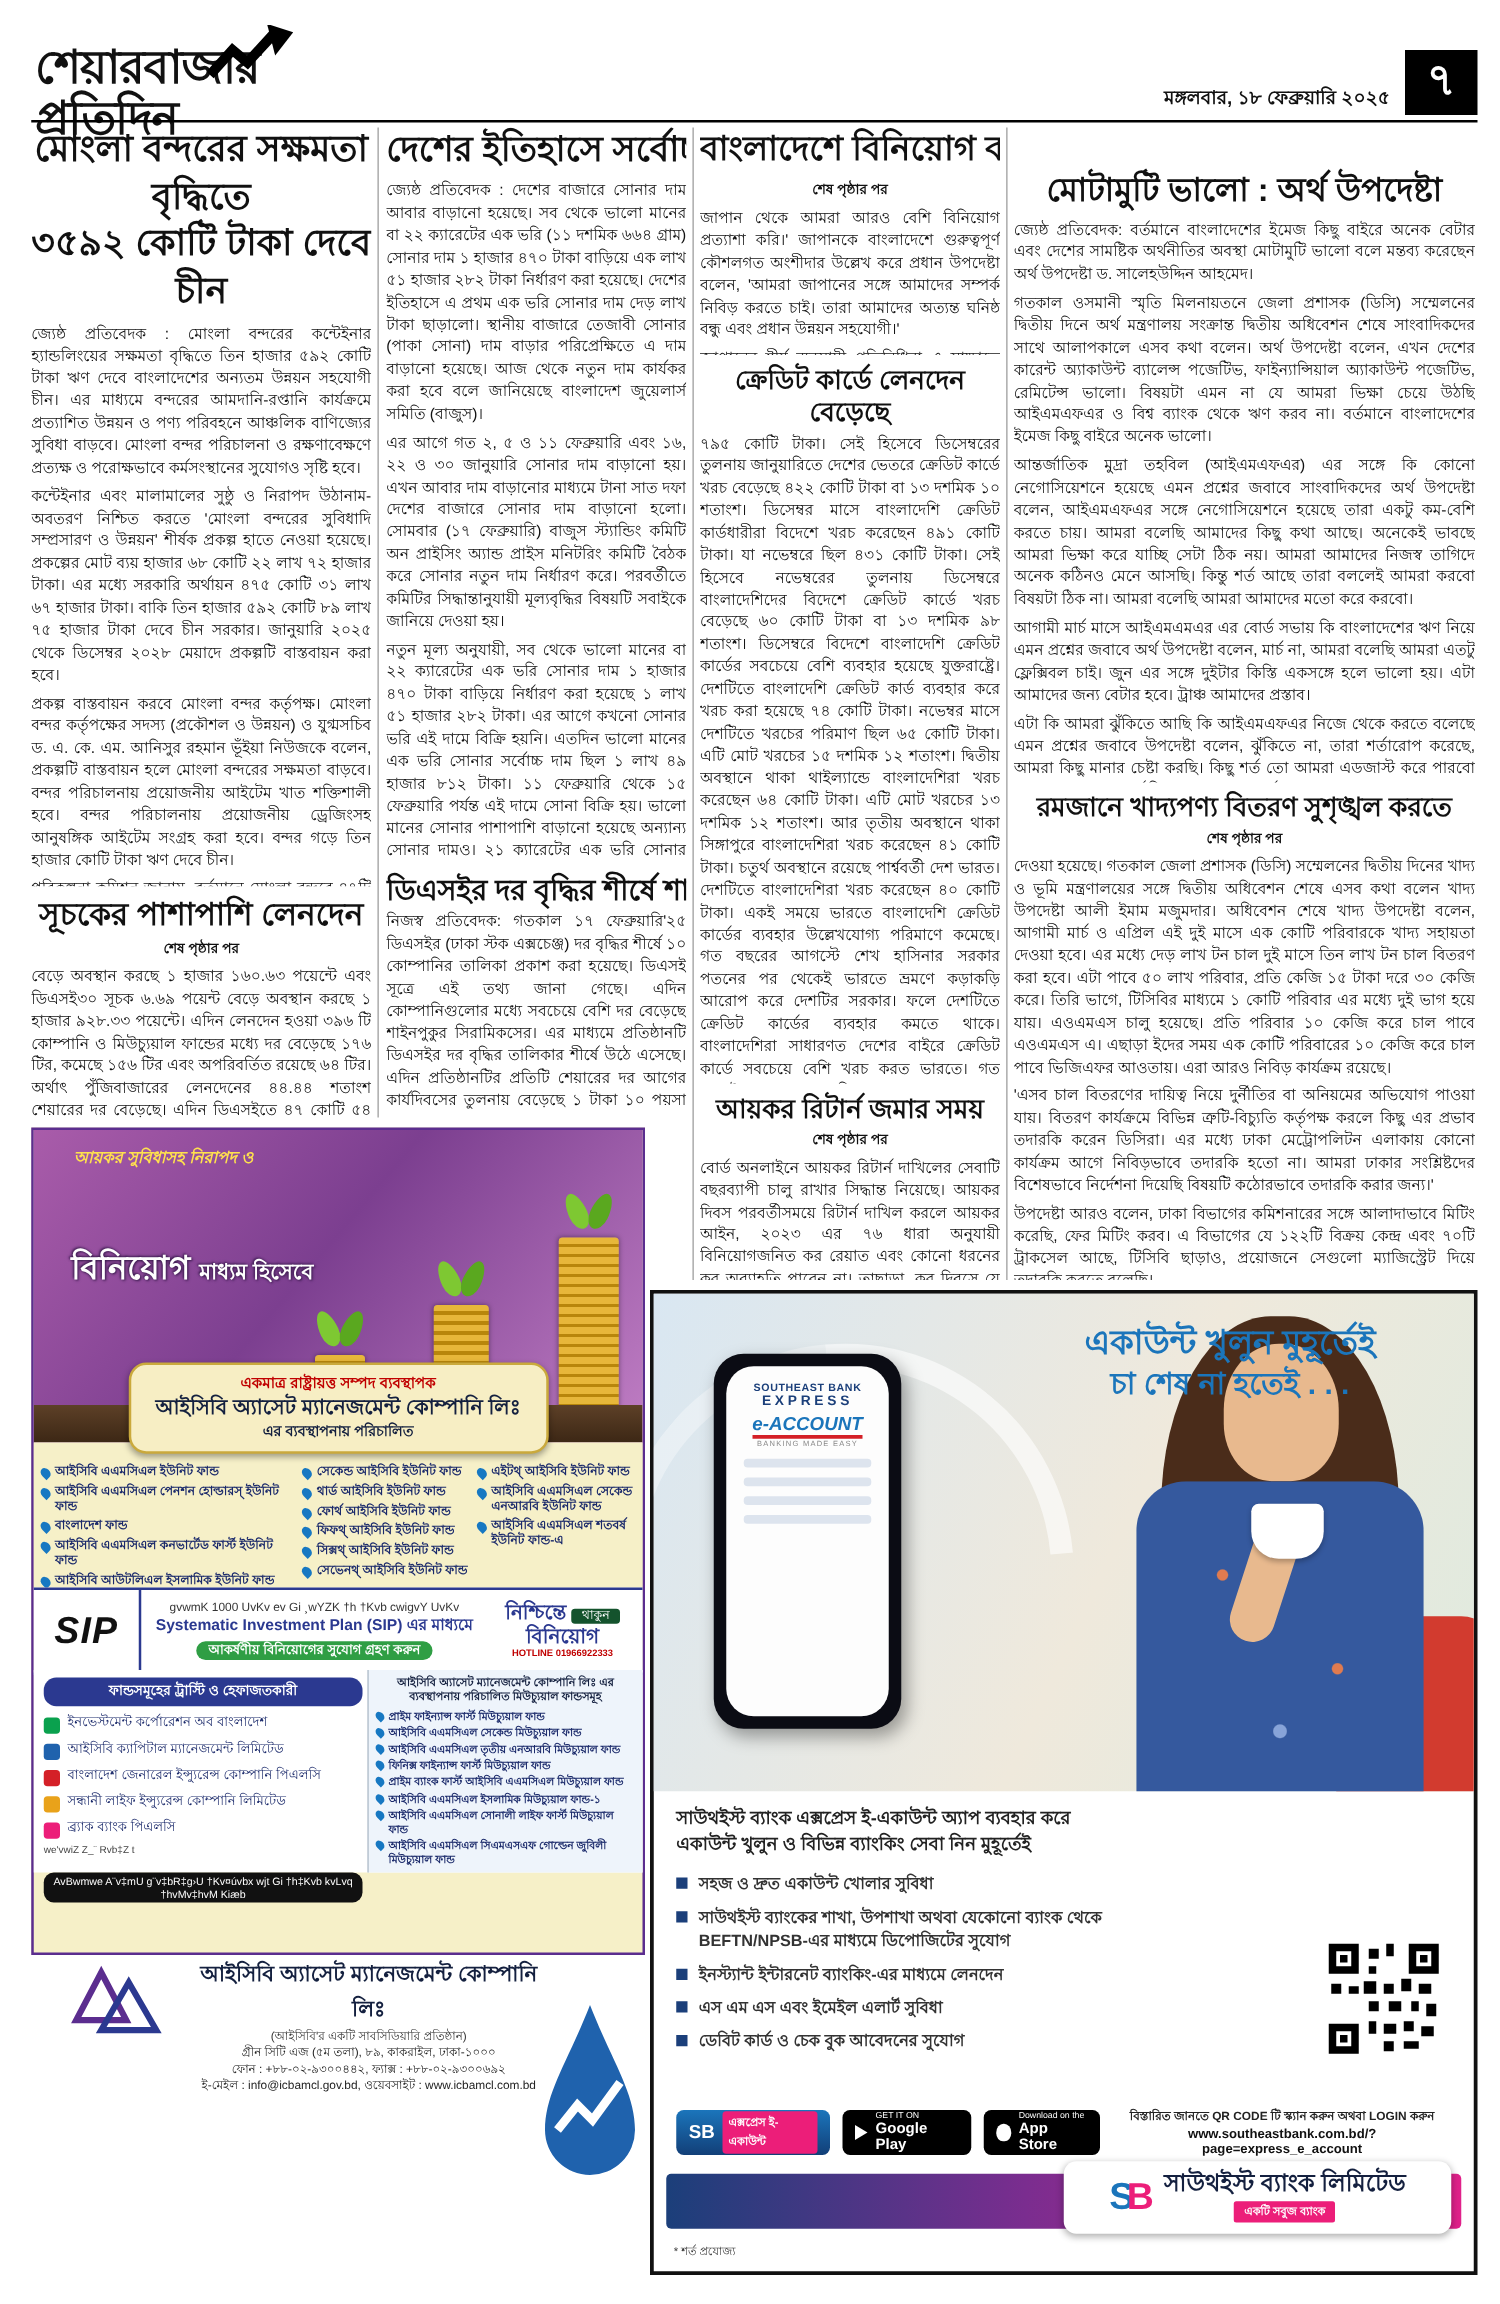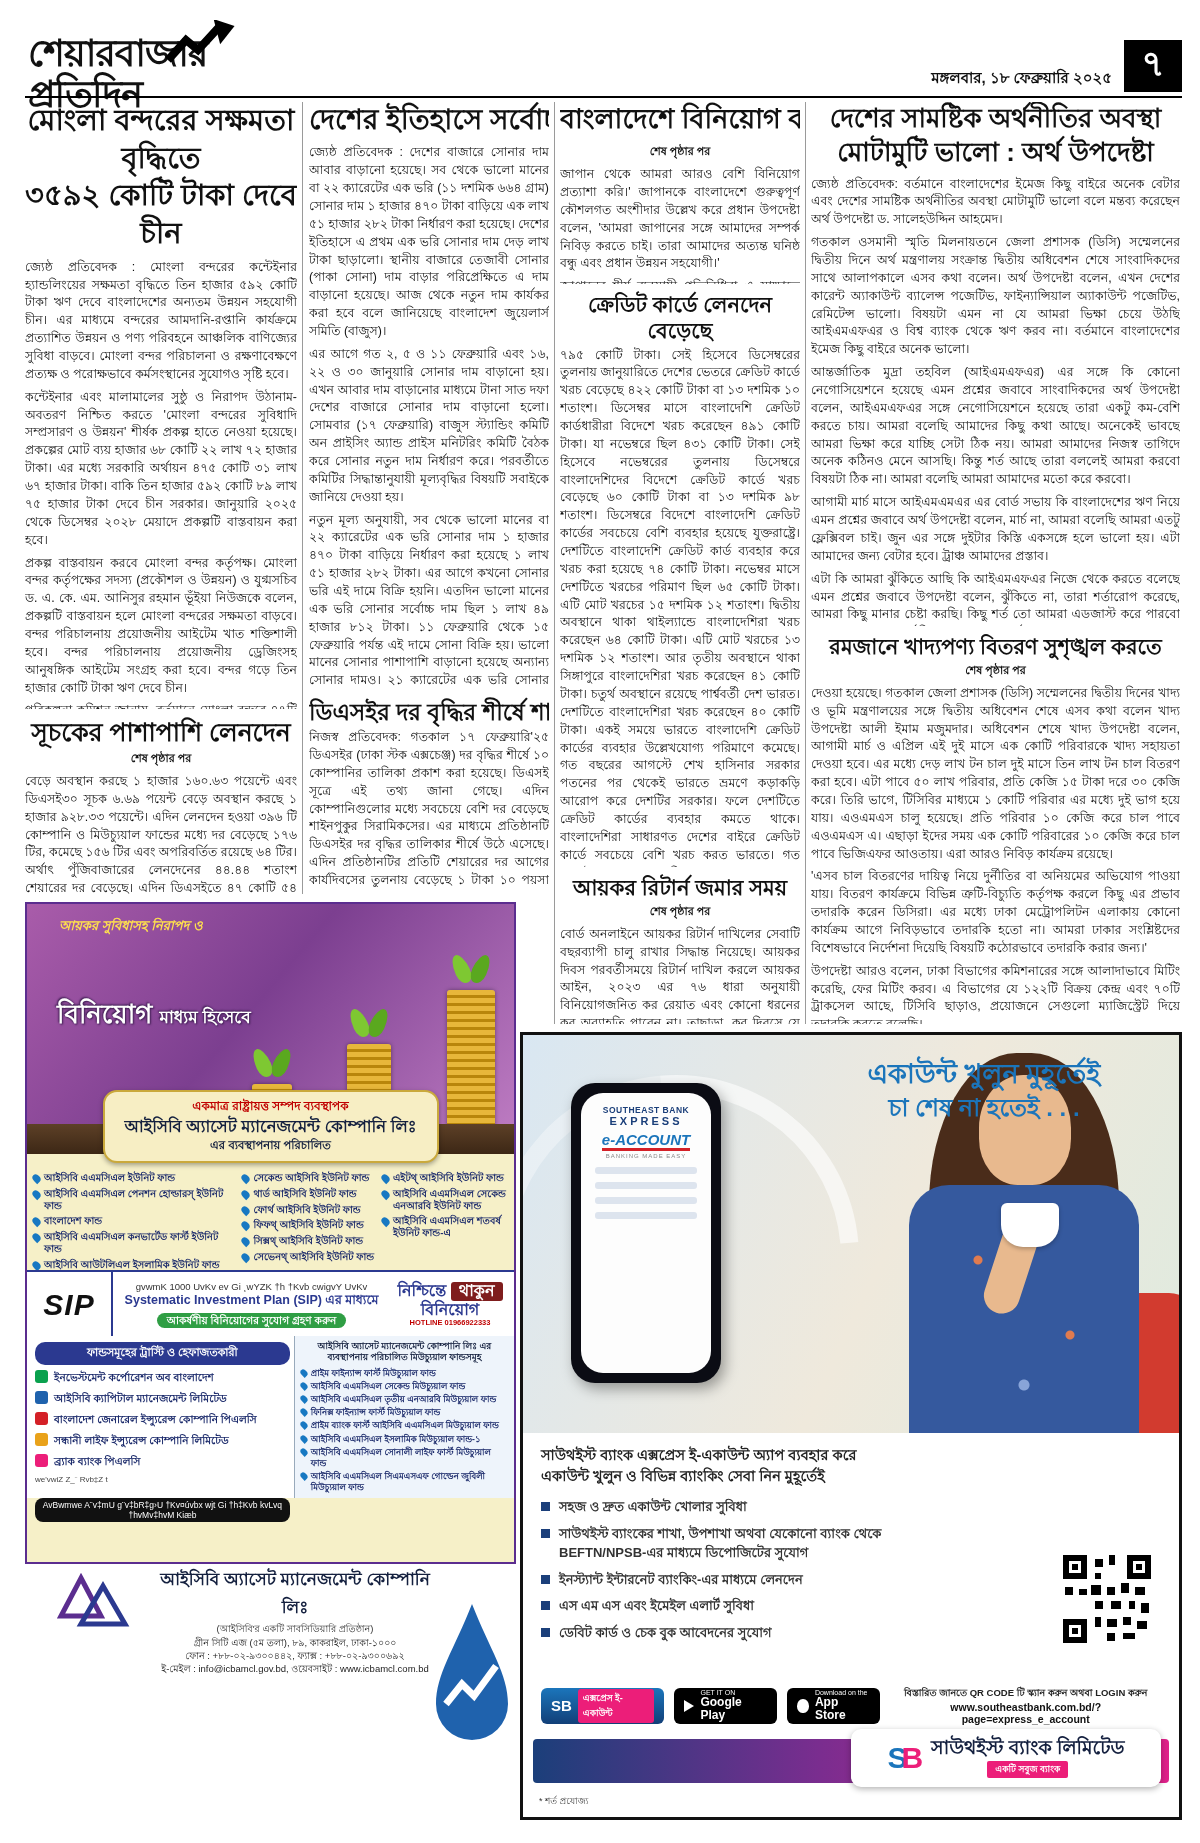--- a/index.html
+++ b/index.html
@@ -73,27 +73,27 @@
   .icb-sip{position:absolute;left:0;right:0;top:366px;height:66px;background:#fff;border-top:2px solid #2b3990;
            border-bottom:2px solid #2b3990;display:flex;align-items:center;}
   .sip-box{width:84px;height:100%;border-right:2px solid #2b3990;display:flex;align-items:center;justify-content:center;
            font-size:30px;font-weight:bold;font-style:italic;letter-spacing:1px;}
   .sip-mid{flex:1;text-align:center;line-height:1.25;padding:2px;}
   .sip-l1{font-size:9.5px;color:#333;}
   .sip-l2{font-size:12.5px;font-weight:bold;color:#2b3990;}
   .sip-l3{display:inline-block;background:#2f9e44;color:#fff;font-size:10.5px;font-weight:bold;border-radius:10px;padding:1px 10px;}
   .sip-right{width:120px;text-align:center;line-height:1.15;padding-right:4px;}
   .sip-r1,.sip-r3{color:#2b3990;font-size:16px;font-weight:bold;}
-  .sip-r2{display:inline-block;background:#7f1d1d;color:#fff;font-size:16px;font-weight:bold;padding:0 8px;border-radius:3px;}
+  .sip-r2{display:inline-block;background:#14532d;color:#fff;font-size:10px;font-weight:normal;padding:0 8px;border-radius:3px;}
   .sip-hot{font-size:7.5px;color:#c00000;font-weight:bold;}
   .icb-info{position:absolute;left:0;right:0;top:432px;height:162px;background:#fff;display:flex;}
   .info-left{width:55%;padding:6px 4px 2px 8px;box-sizing:border-box;border-right:1px solid #9ab;}
   .trustee-title{background:#2b3990;color:#fff;font-size:11px;font-weight:bold;text-align:center;
                  border-radius:10px;padding:2px 6px;margin-bottom:5px;}
-  .trustee{display:flex;gap:6px;align-items:flex-start;font-size:10.5px;font-weight:bold;color:#1b2a6b;margin-bottom:4px;}
+  .trustee{display:flex;gap:6px;align-items:flex-end;font-size:10.5px;font-weight:normal;color:#1b2a6b;margin-bottom:4px;}
   .tlogo{flex:0 0 13px;width:13px;height:13px;border-radius:3px;}
   .tl1{background:#0aa14e;} .tl2{background:#1f62ad;} .tl3{background:#d42027;} .tl4{background:#e9a21a;} .tl5{background:#ec1e79;}
   .icb-small{font-size:8px;color:#444;line-height:1.3;margin-top:3px;}
   .icb-darkbar{background:#111;color:#fff;font-size:8.5px;text-align:center;border-radius:8px;padding:2px 4px;margin-top:13px;}
   .info-right{width:45%;padding:5px 6px;box-sizing:border-box;background:#eef4fb;}
   .mf-title{font-size:9px;font-weight:bold;color:#14203f;text-align:center;line-height:1.25;margin-bottom:4px;}
   .mf-item{font-size:8.6px;font-weight:bold;color:#1b2a6b;line-height:1.25;display:flex;gap:4px;margin-bottom:2.5px;}
   .mf-item .drop{flex:0 0 6px;width:6px;height:8px;margin-top:1px;}
   .icb-footer{position:absolute;left:25px;top:1566px;width:487px;height:100px;}
   .tri-logo{position:absolute;left:30px;top:6px;}
@@ -220,21 +220,21 @@
     </div>
     <div class="subhead sh-med">আয়কর রিটার্ন জমার সময়</div>
     <div class="contnote">শেষ পৃষ্ঠার পর</div>
     <div class="clip c3-b3">
       <p class="bp">বোর্ড অনলাইনে আয়কর রিটার্ন দাখিলের সেবাটি বছরব্যাপী চালু রাখার সিদ্ধান্ত নিয়েছে। আয়কর দিবস পরবর্তীসময়ে রিটার্ন দাখিল করলে আয়কর আইন, ২০২৩ এর ৭৬ ধারা অনুযায়ী বিনিয়োগজনিত কর রেয়াত এবং কোনো ধরনের কর অব্যাহতি পাবেন না। তাছাড়া, কর দিবসে যে পরিমাণ কর অপরিশোধিত থাকবে তার ওপর আয়কর আইন, ২০২৩ এর ১৭৪ ধারা অনুযায়ী মাসিক ২ শতাংশ হারে (সর্বোচ্চ ২৪ মাস) অতিরিক্ত কর আরোপ করা হবে।</p>
     </div>
   </div>
 
   <div class="col col4">
     <div class="hl hl-a4">
-      <span>দেশের সামষ্টিক অর্থনীতির অবস্থা</span><br>
+      <br>
       <span>মোটামুটি ভালো : অর্থ উপদেষ্টা</span>
     </div>
     <div class="clip c4-body">
       <p class="bp">জ্যেষ্ঠ প্রতিবেদক: বর্তমানে বাংলাদেশের ইমেজ কিছু বাইরে অনেক বেটার এবং দেশের সামষ্টিক অর্থনীতির অবস্থা মোটামুটি ভালো বলে মন্তব্য করেছেন অর্থ উপদেষ্টা ড. সালেহউদ্দিন আহমেদ।</p>
       <p class="bp">গতকাল ওসমানী স্মৃতি মিলনায়তনে জেলা প্রশাসক (ডিসি) সম্মেলনের দ্বিতীয় দিনে অর্থ মন্ত্রণালয় সংক্রান্ত দ্বিতীয় অধিবেশন শেষে সাংবাদিকদের সাথে আলাপকালে এসব কথা বলেন। অর্থ উপদেষ্টা বলেন, এখন দেশের কারেন্ট অ্যাকাউন্ট ব্যালেন্স পজেটিভ, ফাইন্যান্সিয়াল অ্যাকাউন্ট পজেটিভ, রেমিটেন্স ভালো। বিষয়টা এমন না যে আমরা ভিক্ষা চেয়ে উঠছি আইএমএফএর ও বিশ্ব ব্যাংক থেকে ঋণ করব না। বর্তমানে বাংলাদেশের ইমেজ কিছু বাইরে অনেক ভালো।</p>
       <p class="bp">আন্তর্জাতিক মুদ্রা তহবিল (আইএমএফএর) এর সঙ্গে কি কোনো নেগোসিয়েশনে হয়েছে এমন প্রশ্নের জবাবে সাংবাদিকদের অর্থ উপদেষ্টা বলেন, আইএমএফএর সঙ্গে নেগোসিয়েশনে হয়েছে তারা একটু কম-বেশি করতে চায়। আমরা বলেছি আমাদের কিছু কথা আছে। অনেকেই ভাবছে আমরা ভিক্ষা করে যাচ্ছি সেটা ঠিক নয়। আমরা আমাদের নিজস্ব তাগিদে অনেক কঠিনও মেনে আসছি। কিন্তু শর্ত আছে তারা বললেই আমরা করবো বিষয়টা ঠিক না। আমরা বলেছি আমরা আমাদের মতো করে করবো।</p>
       <p class="bp">আগামী মার্চ মাসে আইএমএমএর এর বোর্ড সভায় কি বাংলাদেশের ঋণ নিয়ে এমন প্রশ্নের জবাবে অর্থ উপদেষ্টা বলেন, মার্চ না, আমরা বলেছি আমরা এতটু ফ্লেক্সিবল চাই। জুন এর সঙ্গে দুইটার কিস্তি একসঙ্গে হলে ভালো হয়। এটা আমাদের জন্য বেটার হবে। ট্রাঞ্চ আমাদের প্রস্তাব।</p>
       <p class="bp">এটা কি আমরা ঝুঁকিতে আছি কি আইএমএফএর নিজে থেকে করতে বলেছে এমন প্রশ্নের জবাবে উপদেষ্টা বলেন, ঝুঁকিতে না, তারা শর্তারোপ করেছে, আমরা কিছু মানার চেষ্টা করছি। কিছু শর্ত তো আমরা এডজাস্ট করে পারবো না। সবগুলো আন্তর্জাতিক ঋণ সংস্থার শর্ত এক রকম না। আমরা আমাদের মত করে নেগোসিয়েট করে যাচ্ছি যাতে দেশের স্বার্থ রক্ষা হয়। ইফতার বাংলাদেশের কৃষিখাত উন্নয়নে অর্থ মন্ত্রণালয়ের সহায়তা অব্যাহত থাকবে। আমাদের কৃষিখাত, মৎস্য ও প্রাণিসম্পদ খাতে যে উন্নয়ন দেখেছে সেটা অব্যাহত রাখতে হবে। এ সময় অর্থ সচিব ও আর্থিক প্রতিষ্ঠান বিভাগের সচিবসহ অন্যান্য ঊর্ধ্বতন কর্মকর্তারা উপস্থিত ছিলেন। অর্থ উপদেষ্টা বলেছি এমন আরো আরো বেশি অর্থায়ন করতে।</p>
     </div>
     <div class="subhead sh-med">রমজানে খাদ্যপণ্য বিতরণ সুশৃঙ্খল করতে</div>

